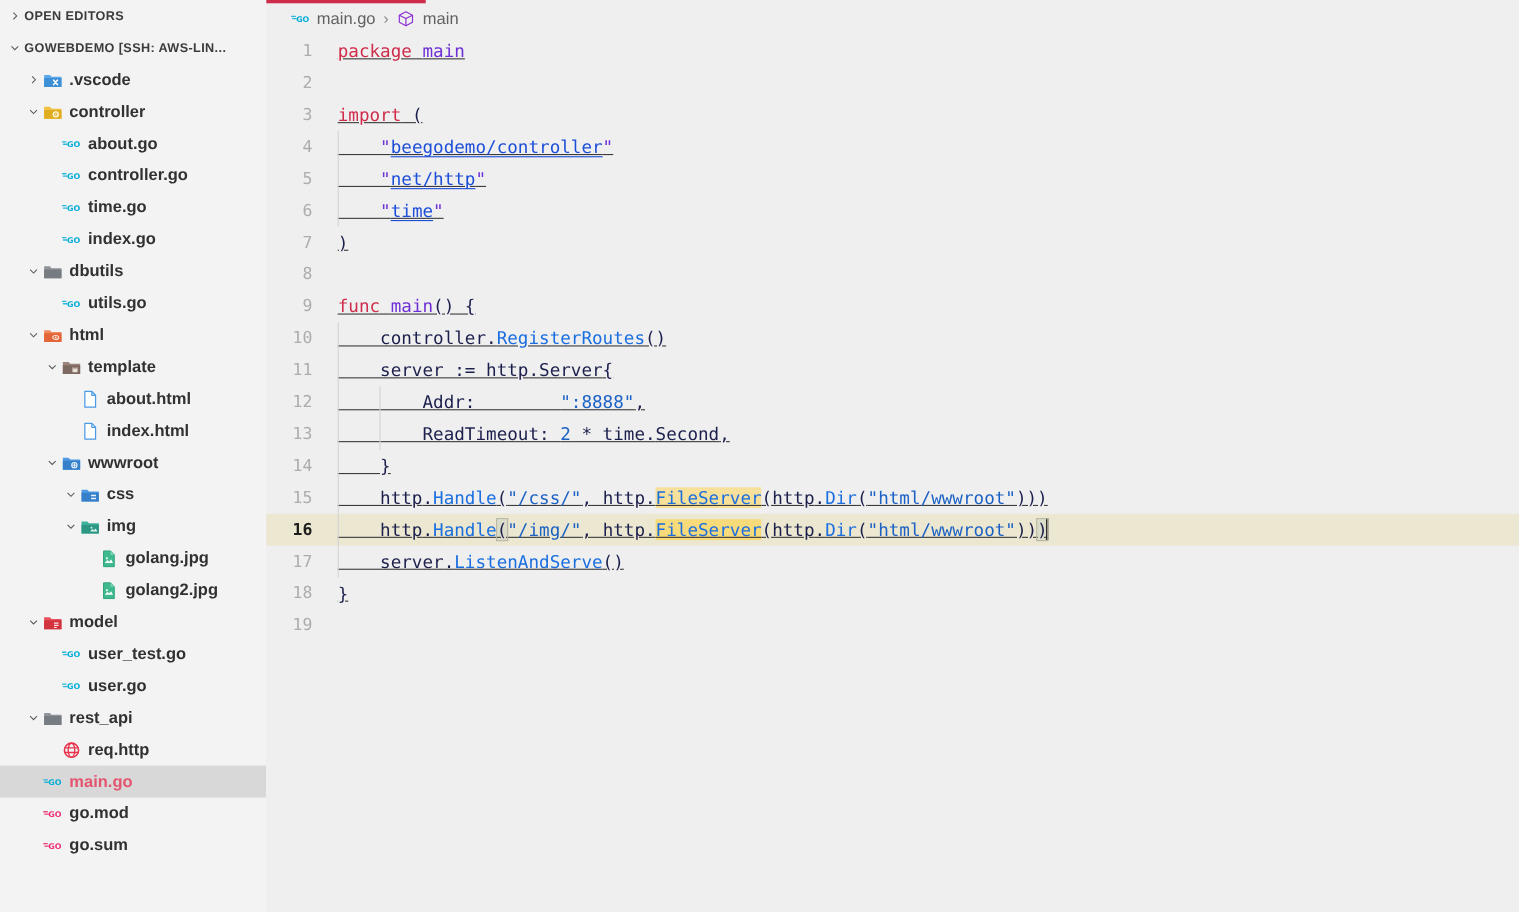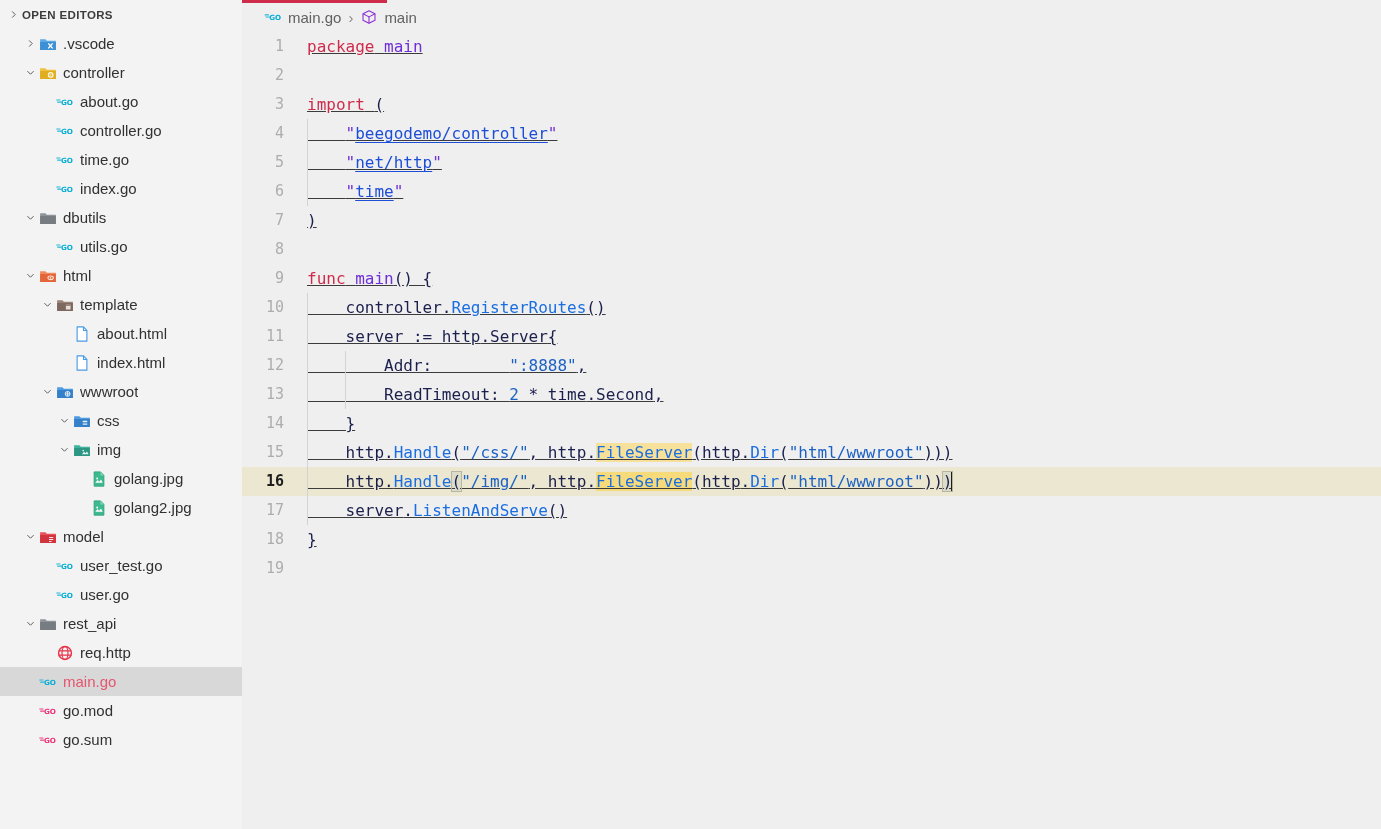--- a/index.html
+++ b/index.html
@@ -27,21 +27,21 @@
     align-items:center;justify-content:center;color:#5a5a5a;
   }
   .twisty svg{display:block;}
   .row{
     height:29px;display:flex;align-items:center;
     font-size:15px;color:#313131;white-space:nowrap;
     cursor:pointer;position:relative;
   }
   .row.selected{background:#d8d8d8;}
   .row.selected .row-label{color:#e4566f;}
-  .row-label{overflow:hidden;text-overflow:ellipsis;}
+  .row-label{overflow:hidden;text-overflow:ellipsis;font-weight:bold;}
   .ficon{
     width:18px;height:18px;flex:0 0 18px;margin-right:6px;
     display:flex;align-items:center;justify-content:center;
   }
   .ficon svg{display:block;}
   .spacer{display:block;flex:0 0 auto;}
 
   
   .editor{
     flex:1;position:relative;background:#efeff0;height:829px;overflow:hidden;
@@ -110,20 +110,28 @@
 
     <div class="side-section">
       <span class="twisty">
         <svg width="11" height="11" viewBox="0 0 16 16">
             <path d="M6 3.5 L10.5 8 L6 12.5" fill="none" stroke="currentColor" stroke-width="1.4"></path>
           </svg>
       </span>
       <span>OPEN EDITORS</span>
     </div>
 
+    <div class="side-section">
+      <span class="twisty">
+        <svg width="11" height="11" viewBox="0 0 16 16">
+            <path d="M3.5 6 L8 10.5 L12.5 6" fill="none" stroke="currentColor" stroke-width="1.4"></path>
+          </svg>
+      </span>
+      <span>GOWEBDEMO [SSH: AWS-LIN...</span>
+    </div>
 
     <div id="tree">
         <div class="row">
           <span class="spacer" style="width: 22px;"></span>
           <span class="twisty">
             <svg width="11" height="11" viewBox="0 0 16 16">
               <path d="M6 3.5 L10.5 8 L6 12.5" fill="none" stroke="#5a5a5a" stroke-width="1.4"></path>
             </svg>
           </span>
           <span class="ficon">

